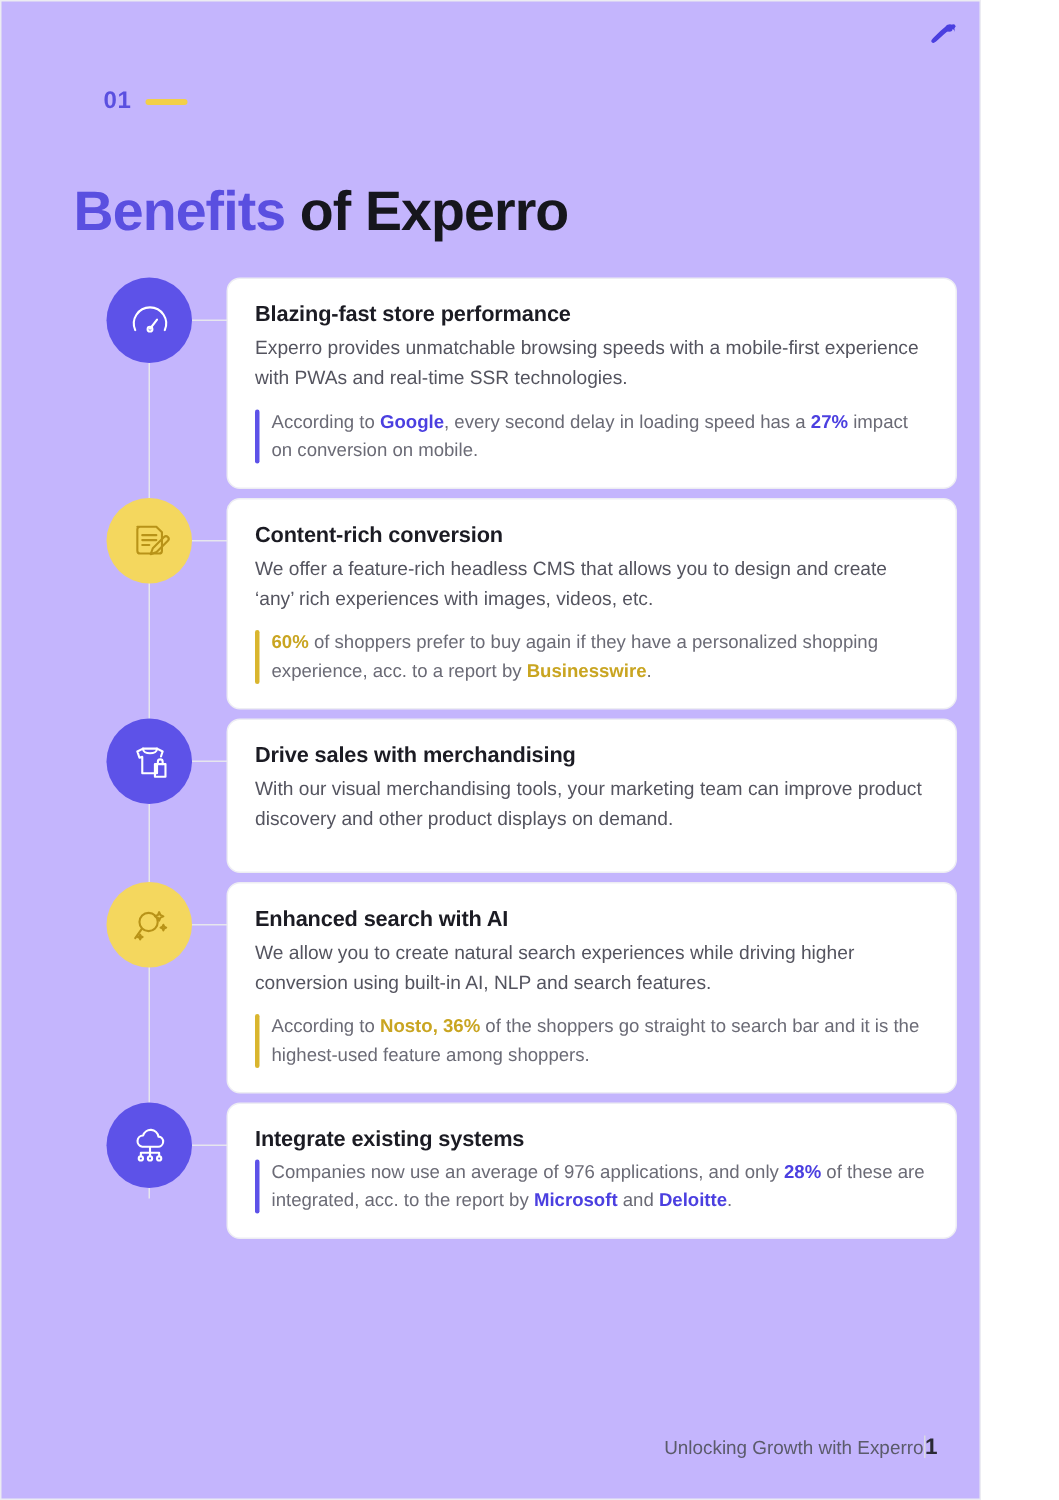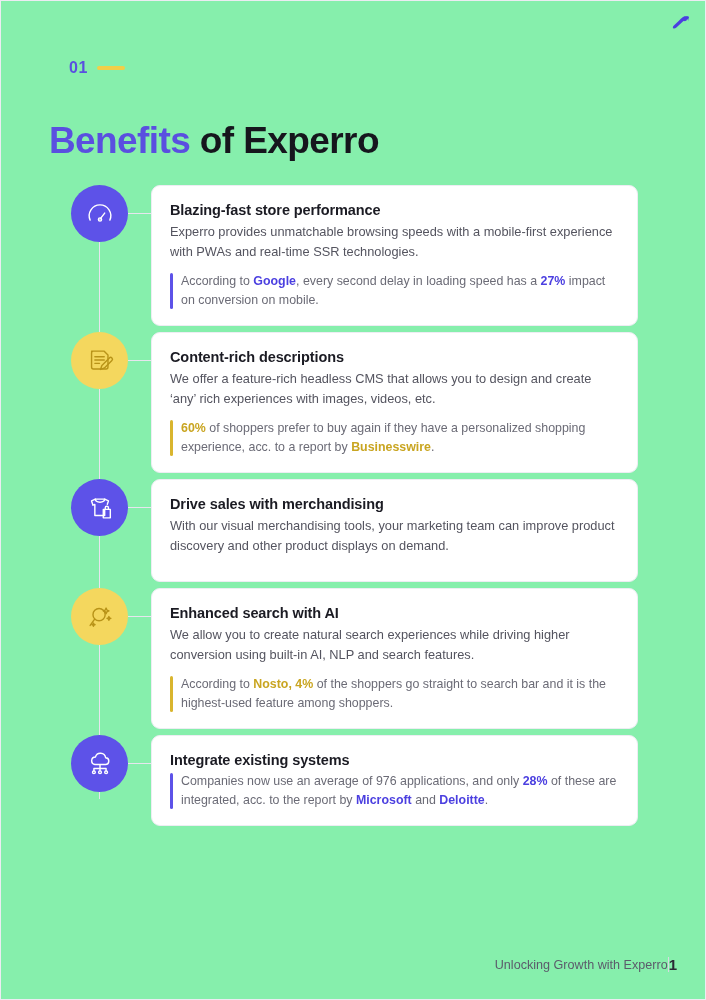--- a/index.html
+++ b/index.html
@@ -5,24 +5,24 @@
   html,body{margin:0;padding:0;}
   body{
     width:706px;height:1000px;
     background:#ffffff;
     font-family:"Liberation Sans","DejaVu Sans",sans-serif;
     -webkit-font-smoothing:antialiased;
     overflow:hidden;
   }
   .page{
     position:relative;
-    width:706px;height:1000px;
+    width:654px;height:1000px;
     box-sizing:border-box;
     border:1px solid #ececf2;
-    background:#86efac;
+    background:#c4b5fd;
     overflow:hidden;
   }
 
   
   .brand-mark{
     position:absolute;top:11px;right:14px;
     width:22px;height:22px;
   }
 
   
@@ -163,21 +163,21 @@
       <div class="item">
         <div class="icon-wrap yellow">
           <svg viewBox="0 0 32 32" width="30" height="30">
             <path d="M7 5.5h13.5l4 4v13a2 2 0 0 1-2 2H9a2 2 0 0 1-2-2v-15a2 2 0 0 1 2-2z" fill="none" stroke="#b89318" stroke-width="1.5" stroke-linecap="round" stroke-linejoin="round"></path>
             <path d="M10.5 11.5h10M10.5 15h10M10.5 18.5h5" fill="none" stroke="#b89318" stroke-width="1.5" stroke-linecap="round" stroke-linejoin="round"></path>
             <path d="M16.5 25l1.5-4.2 8-8a1.9 1.9 0 0 1 2.7 2.7l-8 8z" fill="none" stroke="#b89318" stroke-width="1.5" stroke-linecap="round" stroke-linejoin="round"></path>
           </svg>
         </div>
         <div class="connector"></div>
         <div class="card">
-          <div class="card-title">Content-rich descriptions</div>
+          <div class="card-title">Content-rich conversion</div>
           <div class="card-desc">We offer a feature-rich headless CMS that allows you to design and create ‘any’ rich experiences with images, videos, etc.</div>
           <div class="quote yellow"><span class="hl-yellow">60%</span><span> of shoppers prefer to buy again if they have a personalized shopping experience, acc. to a report by </span><span class="hl-yellow">Businesswire</span><span>.</span></div>
         </div>
       </div>
       <div class="item">
         <div class="icon-wrap purple">
           <svg viewBox="0 0 32 32" width="30" height="30">
             <path d="M11 6.5l-4 2 1.5 4.5 2-0.7V24h10.5v-6" fill="none" stroke="#ffffff" stroke-width="1.5" stroke-linecap="round" stroke-linejoin="round"></path>
             <path d="M21 6.5l4 2-1.2 3.6" fill="none" stroke="#ffffff" stroke-width="1.5" stroke-linecap="round" stroke-linejoin="round"></path>
             <path d="M11 6.5h10c0 2-2.2 3.3-5 3.3S11 8.5 11 6.5z" fill="none" stroke="#ffffff" stroke-width="1.5" stroke-linecap="round" stroke-linejoin="round"></path>
@@ -198,21 +198,21 @@
             <path d="M10.3 18.3L5.5 25" fill="none" stroke="#b89318" stroke-width="1.5" stroke-linecap="round" stroke-linejoin="round"></path>
             <path d="M22.5 6.5l0.9 2.1 2.1 0.9-2.1 0.9-0.9 2.1-0.9-2.1-2.1-0.9 2.1-0.9z" fill="none" stroke="#b89318" stroke-width="1.5" stroke-linecap="round" stroke-linejoin="round"></path>
             <path d="M25.5 15.5l0.6 1.4 1.4 0.6-1.4 0.6-0.6 1.4-0.6-1.4-1.4-0.6 1.4-0.6z" fill="none" stroke="#b89318" stroke-width="1.5" stroke-linecap="round" stroke-linejoin="round"></path>
             <path d="M9 22.5l0.5 1.2 1.2 0.5-1.2 0.5-0.5 1.2-0.5-1.2-1.2-0.5 1.2-0.5z" fill="none" stroke="#b89318" stroke-width="1.5" stroke-linecap="round" stroke-linejoin="round"></path>
           </svg>
         </div>
         <div class="connector"></div>
         <div class="card">
           <div class="card-title">Enhanced search with AI</div>
           <div class="card-desc">We allow you to create natural search experiences while driving higher conversion using built-in AI, NLP and search features.</div>
-          <div class="quote yellow"><span>According to </span><span class="hl-yellow">Nosto, 4%</span><span> of the shoppers go straight to search bar and it is the highest-used feature among shoppers.</span></div>
+          <div class="quote yellow"><span>According to </span><span class="hl-yellow">Nosto, 36%</span><span> of the shoppers go straight to search bar and it is the highest-used feature among shoppers.</span></div>
         </div>
       </div>
       <div class="item">
         <div class="icon-wrap purple">
           <svg viewBox="0 0 32 32" width="30" height="30">
             <path d="M10.5 16.5a4 4 0 0 1 0.6-7.95A5.6 5.6 0 0 1 22 9.3a3.6 3.6 0 0 1-0.5 7.2z" fill="none" stroke="#ffffff" stroke-width="1.5" stroke-linecap="round" stroke-linejoin="round"></path>
             <path d="M16 16.8v4M16 20.8H9.5v2.6M16 20.8h6.5v2.6" fill="none" stroke="#ffffff" stroke-width="1.5" stroke-linecap="round" stroke-linejoin="round"></path>
             <circle cx="9.5" cy="24.8" r="1.5" fill="none" stroke="#ffffff" stroke-width="1.5" stroke-linecap="round" stroke-linejoin="round"></circle>
             <circle cx="16" cy="24.8" r="1.5" fill="none" stroke="#ffffff" stroke-width="1.5" stroke-linecap="round" stroke-linejoin="round"></circle>
             <circle cx="22.5" cy="24.8" r="1.5" fill="none" stroke="#ffffff" stroke-width="1.5" stroke-linecap="round" stroke-linejoin="round"></circle>

